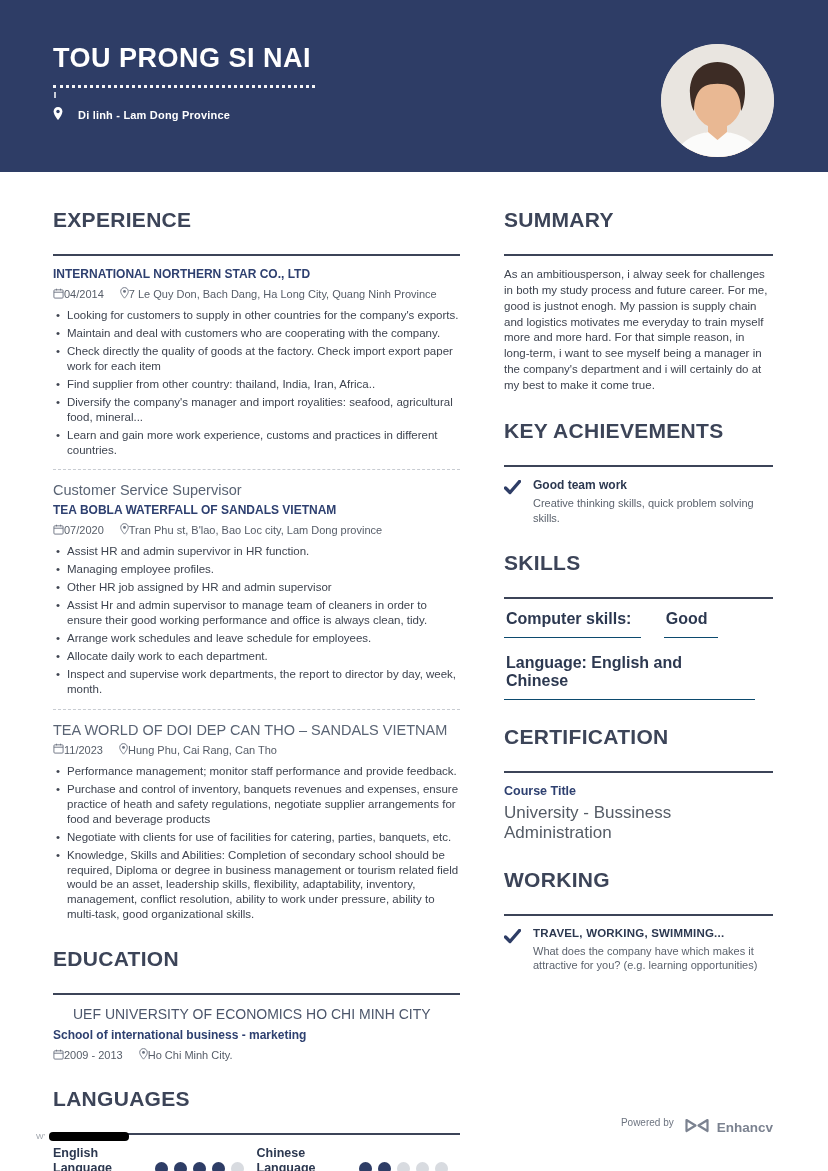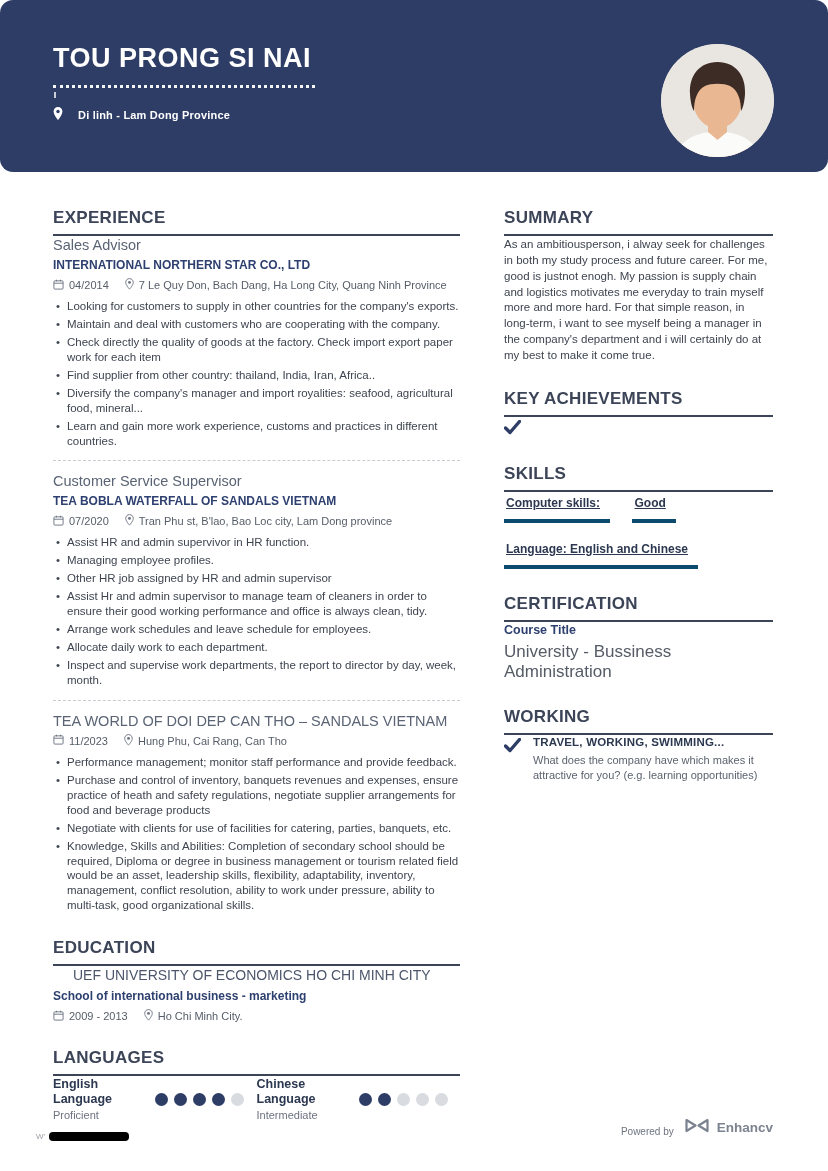--- a/index.html
+++ b/index.html
@@ -13,40 +13,40 @@
     --dot-empty:#d8dbe0;
     --company:#2e4070;
   }
   *{margin:0;padding:0;box-sizing:border-box;}
   html,body{background:#fff;}
   body{
     width:828px;height:1171px;position:relative;overflow:hidden;
     font-family:"Liberation Sans", sans-serif;color:var(--text);
   }
   
-  .header{background:var(--header-bg);height:172px;padding:44px 55px 0 53px;position:relative;color:#fff;border-radius:13px;}
+  .header{background:var(--header-bg);height:172px;padding:44px 55px 0 53px;position:relative;color:#fff;}
   .name{font-size:27px;font-weight:bold;letter-spacing:.5px;line-height:1.05;}
   .dotted-line{width:262px;margin-top:13px;border-bottom:3px dotted rgba(255,255,255,.95);}
   .stray{width:2px;height:6px;background:rgba(255,255,255,.75);margin-top:4px;margin-left:1px;}
   .loc-row{display:flex;align-items:center;gap:15px;margin-top:9px;font-size:11px;font-weight:bold;letter-spacing:.2px;}
   .photo{position:absolute;top:44px;right:54px;width:113px;height:113px;border-radius:50%;overflow:hidden;background:#e9e5e0;}
   
   .content{display:flex;gap:44px;padding:36px 55px 0 53px;}
   .col-left{width:407px;flex:none;}
   .col-right{flex:1;min-width:0;}
   .sec{margin-bottom:25px;}
   .sec-title{
-    font-size:17px;font-weight:bold;color:var(--line);letter-spacing:.3px;
-    padding-bottom:6px;border-bottom:2px solid var(--line);margin-bottom:1px;
+    font-size:21px;font-weight:bold;color:var(--line);letter-spacing:.3px;
+    padding-bottom:22px;border-bottom:2px solid var(--line);margin-bottom:11px;
   }
   
   .role{font-size:14.5px;font-weight:normal;color:var(--muted);margin-bottom:5px;}
   .company{font-size:12px;font-weight:bold;color:var(--company);margin-bottom:6px;}
   .meta{display:flex;gap:16px;font-size:11px;color:var(--meta);margin-bottom:7px;align-items:center;flex-wrap:wrap;}
-  .meta-item{display:flex;gap:5px;align-items:center;}
+  .meta-item{display:flex;align-items:center;}
   .meta-item svg{flex:none;color:#6a7180;}
   .bullets{list-style:none;font-size:11.5px;line-height:1.3;color:var(--text);}
   .bullets li{padding-left:14px;position:relative;margin-bottom:3px;}
   .bullets li::before{content:"\2022";position:absolute;left:3px;color:var(--text);}
   .dash{border-top:1px dashed #c8ccd2;margin:12px 0;}
   
   .school{font-size:14px;color:#4c566b;margin-bottom:6px;margin-left:20px;}
   .degree{font-size:12px;font-weight:bold;color:var(--company);margin-bottom:6px;}
   
   .langs{display:flex;}
@@ -57,27 +57,27 @@
   .dots{display:flex;gap:6px;}
   .dot{width:13px;height:13px;border-radius:50%;background:var(--dot-empty);}
   .dot-filled{background:var(--accent);}
   
   .summary-text{font-size:11.5px;line-height:1.38;color:var(--text);}
   .ach{display:flex;gap:12px;margin-bottom:12px;align-items:flex-start;}
   .check{flex:none;margin-top:2px;}
   .ach-title{font-size:12px;font-weight:bold;color:#2c3850;margin-bottom:4px;}
   .ach-desc{font-size:11px;color:#5c636e;line-height:1.35;}
   .skills-row{margin-bottom:16px;}
-  .skill-box{display:inline-block;font-size:12px;font-weight:bold;color:#2c3850;
-    border-bottom:4px solid #0c4a6e;padding:0 10px 9px 2px;margin-right:18px;text-decoration:underline;}
+  .skill-box{display:inline-block;font-size:16px;font-weight:bold;color:#2c3850;
+    border-bottom:1px solid #0c4a6e;padding:0 10px 9px 2px;margin-right:18px;}
   .cert-title{font-size:12.5px;font-weight:bold;color:var(--company);margin-bottom:5px;}
   .cert-sub{font-size:17px;color:#555c66;}
   .passion-title{font-size:11.5px;font-weight:bold;color:#2c3850;margin-bottom:5px;letter-spacing:.2px;}
   
-  .footer{position:absolute;right:55px;bottom:34px;display:flex;align-items:flex-end;gap:10px;}
+  .footer{position:absolute;right:55px;bottom:34px;display:flex;align-items:flex-start;gap:10px;}
   .powered{font-size:10px;color:#6d7480;}
   .brand{display:flex;align-items:center;gap:7px;color:#7b8290;font-weight:bold;font-size:13.5px;cursor:pointer;}
   .watermark{position:absolute;left:36px;bottom:30px;display:flex;align-items:center;gap:4px;}
   .wm-text{font-size:8px;color:#9aa0a8;}
   .wm-bar{width:80px;height:9px;background:#000;border-radius:4px;}
 </style>
 </head>
 <body>
 
 <div class="page">
@@ -106,21 +106,20 @@
   </header>
 
   <main class="content">
 
     <section class="col-left">
 
       <div class="sec">
         <h2 class="sec-title">EXPERIENCE</h2>
 
         <article>
-          <h3 class="role">Sales Advisor</h3>
           <div class="company">INTERNATIONAL NORTHERN STAR CO., LTD</div>
           <div class="meta">
             <span class="meta-item">
               <span><svg width="11" height="11" viewBox="0 0 12 12">
                     <rect x="1" y="2" width="10" height="9" rx="1" fill="none" stroke="currentColor"></rect>
                     <line x1="1" y1="4.6" x2="11" y2="4.6" stroke="currentColor"></line>
                     <line x1="3.8" y1="0.8" x2="3.8" y2="2.6" stroke="currentColor"></line>
                     <line x1="8.2" y1="0.8" x2="8.2" y2="2.6" stroke="currentColor"></line>
                   </svg></span>
               <span>04/2014</span>
@@ -274,20 +273,24 @@
       </div>
 
       <div class="sec">
         <h2 class="sec-title">KEY ACHIEVEMENTS</h2>
         <div class="ach">
           <span class="check">
             <svg width="17" height="15" viewBox="0 0 17 15">
                 <path d="M1.5 8 L6 12.5 L15.5 1.5" fill="none" stroke="#2e3d66" stroke-width="3.4" stroke-linecap="round" stroke-linejoin="round"></path>
               </svg>
           </span>
+          <div>
+            <div class="ach-title">Good team work</div>
+            <div class="ach-desc">Creative thinking skills, quick problem solving skills.</div>
+          </div>
         </div>
       </div>
 
       <div class="sec">
         <h2 class="sec-title">SKILLS</h2>
         <div class="skills-row">
           <span class="skill-box">Computer skills:</span>
           <span class="skill-box">Good</span>
         </div>
         <div class="skills-row">

